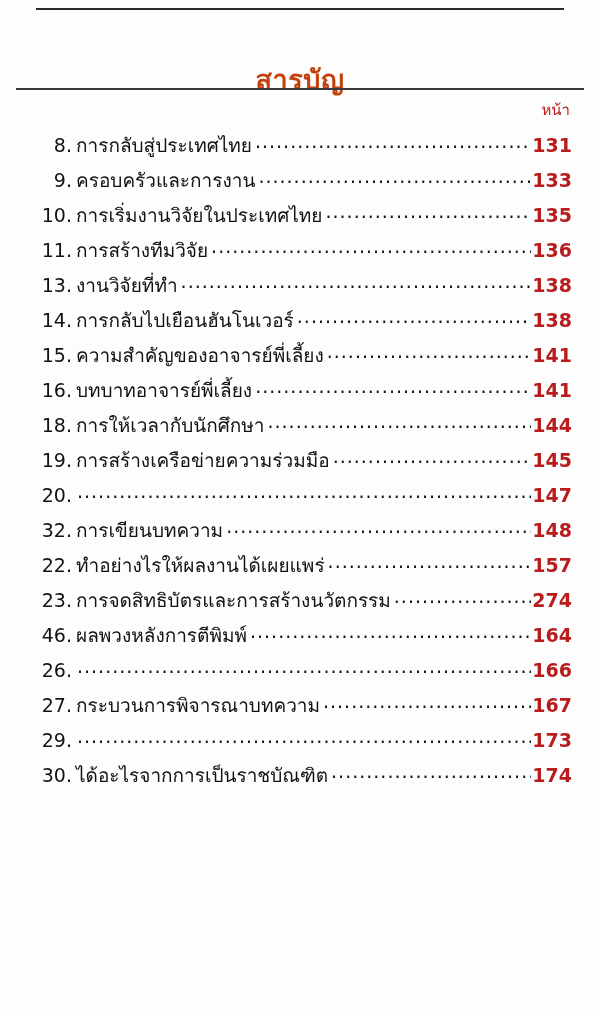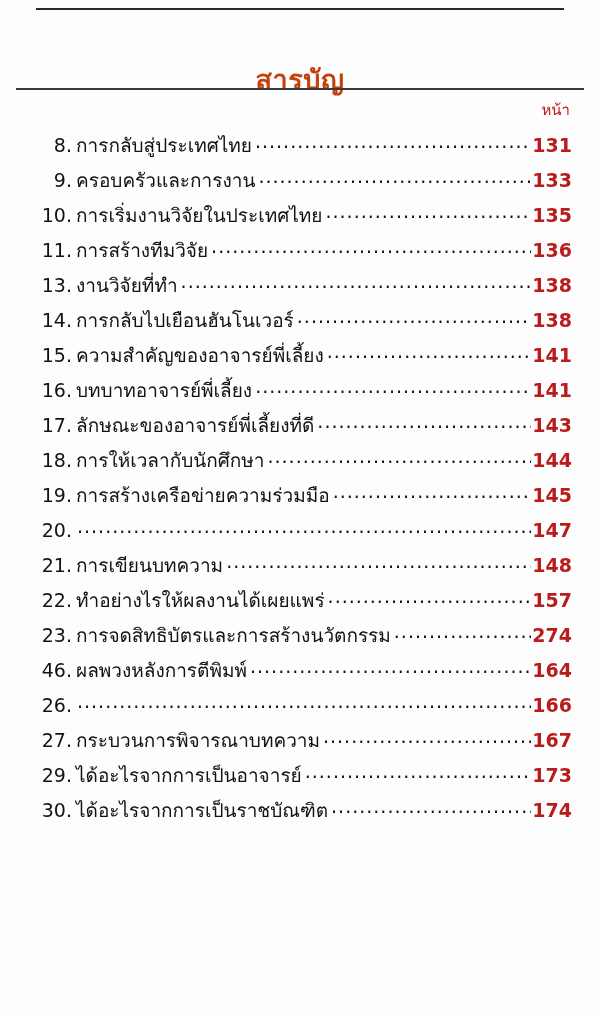--- a/index.html
+++ b/index.html
@@ -175,26 +175,20 @@
       <span class="toc-page">141</span>
     </div>
 
     <div class="toc-row">
       <span class="toc-num">16.</span>
       <span class="toc-label">บทบาทอาจารย์พี่เลี้ยง</span>
       <span class="dots"></span>
       <span class="toc-page">141</span>
     </div>
 
-    <div class="toc-row">
-      <span class="toc-num">17.</span>
-      <span class="toc-label">ลักษณะของอาจารย์พี่เลี้ยงที่ดี</span>
-      <span class="dots"></span>
-      <span class="toc-page">143</span>
-    </div>
 
     <div class="toc-row">
       <span class="toc-num">18.</span>
       <span class="toc-label">การให้เวลากับนักศึกษา</span>
       <span class="dots"></span>
       <span class="toc-page">144</span>
     </div>
 
     <div class="toc-row">
       <span class="toc-num">19.</span>
@@ -203,21 +197,21 @@
       <span class="toc-page">145</span>
     </div>
 
     <div class="toc-row">
       <span class="toc-num">20.</span>
       <span class="dots"></span>
       <span class="toc-page">147</span>
     </div>
 
     <div class="toc-row">
-      <span class="toc-num">21.</span>
+      <span class="toc-num">32.</span>
       <span class="toc-label">การเขียนบทความ</span>
       <span class="dots"></span>
       <span class="toc-page">148</span>
     </div>
 
     <div class="toc-row">
       <span class="toc-num">22.</span>
       <span class="toc-label">ทำอย่างไรให้ผลงานได้เผยแพร่</span>
       <span class="dots"></span>
       <span class="toc-page">157</span>
@@ -247,21 +241,20 @@
     <div class="toc-row">
       <span class="toc-num">27.</span>
       <span class="toc-label">กระบวนการพิจารณาบทความ</span>
       <span class="dots"></span>
       <span class="toc-page">167</span>
     </div>
 
 
     <div class="toc-row">
       <span class="toc-num">29.</span>
-      <span class="toc-label">ได้อะไรจากการเป็นอาจารย์</span>
       <span class="dots"></span>
       <span class="toc-page">173</span>
     </div>
 
     <div class="toc-row">
       <span class="toc-num">30.</span>
       <span class="toc-label">ได้อะไรจากการเป็นราชบัณฑิต</span>
       <span class="dots"></span>
       <span class="toc-page">174</span>
     </div>

